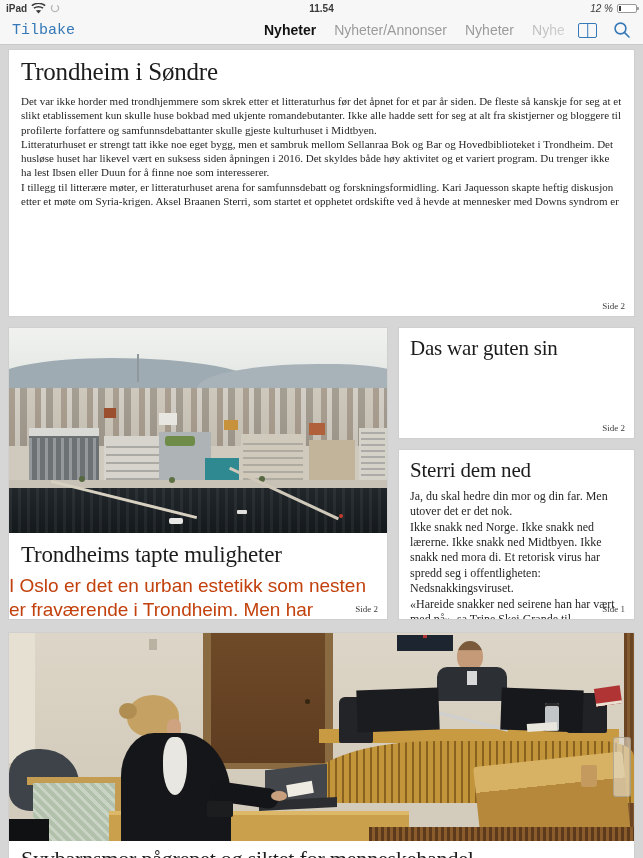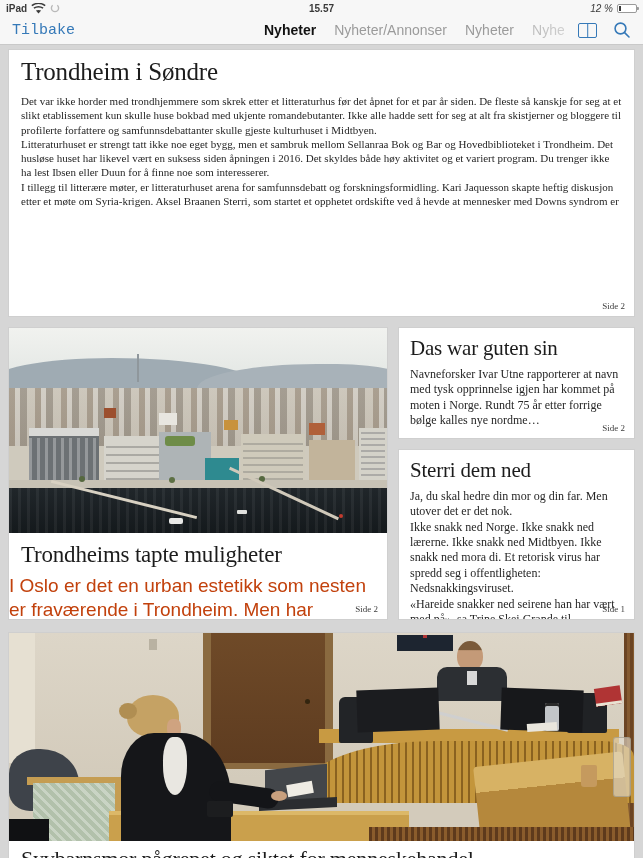--- a/index.html
+++ b/index.html
@@ -172,21 +172,21 @@
     <span>iPad</span>
     <svg width="15" height="11" viewBox="0 0 15 11">
       <path d="M7.5 10.6 L4.9 7.6 A5.5 5.5 0 0 1 10.1 7.6 Z" fill="#3b3b3b"></path>
       <path d="M2.9 5.2 A8.5 8.5 0 0 1 12.1 5.2" stroke="#3b3b3b" fill="none" stroke-width="1.6"></path>
       <path d="M0.8 2.6 A11.5 11.5 0 0 1 14.2 2.6" stroke="#3b3b3b" fill="none" stroke-width="1.6"></path>
     </svg>
     <svg width="10" height="10" viewBox="0 0 10 10">
       <circle cx="5" cy="5" r="3.6" stroke="#b9b9b9" fill="none" stroke-width="1.4" stroke-dasharray="14 5"></circle>
     </svg>
   </div>
-  <span class="sb-time">15.57</span>
+  <span class="sb-time">11.54</span>
   <div class="sb-right">
     <span>12 %</span>
     <span class="battery">
         <span class="battery-fill"></span>
       </span>
   </div>
 </header>
 
 <nav class="navbar">
   <button class="back">Tilbake</button>
@@ -249,21 +249,20 @@
       </div>
       <h2>Trondheims tapte muligheter</h2>
       <p>I Oslo er det en urban estetikk som nesten er fraværende i Trondheim. Men har Trondheim lært?</p>
       <span class="side-label">Side 2</span>
     </article>
 
     <div class="col">
 
       <article class="card mini-card names-card">
         <h2>Das war guten sin</h2>
-        <p class="serif">Navneforsker Ivar Utne rapporterer at navn med tysk opprinnelse igjen har kommet på moten i Norge. Rundt 75 år etter forrige bølge kalles nye nordme…</p>
         <span class="side-label">Side 2</span>
       </article>
 
       <article class="card mini-card talk-card">
         <h2>Sterri dem ned</h2>
         <p class="serif">Ja, du skal hedre din mor og din far. Men utover det er det nok.</p>
         <p class="serif">Ikke snakk ned Norge. Ikke snakk ned lærerne. Ikke snakk ned Midtbyen. Ikke snakk ned mora di. Et retorisk virus har spredd seg i offentligheten: Nedsnakkingsviruset.</p>
         <p class="serif">«Hareide snakker ned seirene han har vært med på», sa Trine Skei Grande til Aftenposten i september. «Regjeringen (…) snakker ned Statens vegvesen», sa Geir Pollestad (Sp) til samme avis i en sak om statens veiselskap Nye veier i fjor.</p>
         <span class="side-label">Side 1</span>
       </article>

